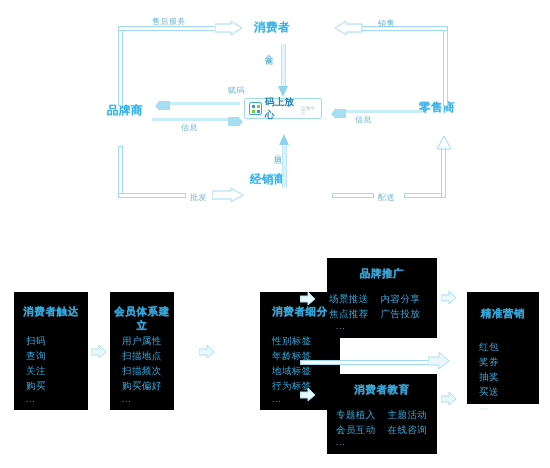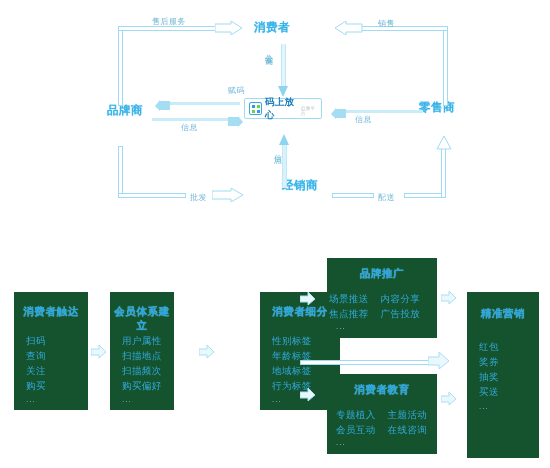--- a/index.html
+++ b/index.html
@@ -97,21 +97,21 @@
   .logo-sub {
     font-size: 4.6px;
     color: #b9c3c8;
     margin-left: 3px;
     letter-spacing: 0.3px;
     transform: translateY(1.5px);
   }
   
   .fbox {
     position: absolute;
-    background: #14532d;
+    background: #000000;
     box-sizing: border-box;
   }
   .fbox .ttl {
     position: absolute;
     left: 0; right: 0;
     text-align: center;
     font-size: 10.5px;
     font-weight: bold;
     color: #2aa6e0;
     letter-spacing: 0.6px;
@@ -149,21 +149,21 @@
 <div class="stage">
 
   <div>
 
     <div class="node-label" style="left:254px; top:20px;">消费者</div>
 
     <div class="node-label" style="left:107px; top:103px;">品牌商</div>
 
     <div class="node-label" style="left:419px; top:100px;">零售商</div>
 
-    <div class="node-label" style="left:250px; top:178px;margin-left:32px;">经销商</div>
+    <div class="node-label" style="left:250px; top:172px;">经销商</div>
 
     <div class="logo-box">
       <span class="logo-mark">
         <i></i>
           <i></i>
           <i></i>
           <i></i>
       </span>
       <span class="logo-name">码上放心</span>
       <span class="logo-sub">追溯平台</span>
@@ -341,21 +341,21 @@
       </div>
       <div class="dots" style="left:9px; top:64px;">...</div>
     </div>
 
     <div class="oarrow" style="left:441px; top:392px;">
       <svg width="16" height="14" viewBox="0 0 16 14">
         <polygon points="0,4 8,4 8,0 15,7 8,13 8,10 0,10" fill="#e9f8fd" stroke="#a9dff3" stroke-width="1"></polygon>
       </svg>
     </div>
 
-    <div class="fbox" style="left:467px; top:292px; width:72px; height:166px;">
+    <div class="fbox" style="left:467px; top:292px; width:72px; height:112px;">
       <div class="ttl" style="top:15px;">精准营销</div>
       <div class="items" style="left:12px; top:47px;">
         <div>红包</div>
         <div>奖券</div>
         <div>抽奖</div>
         <div>买送</div>
       </div>
       <div class="dots" style="left:12px; top:110px;">...</div>
     </div>
 

